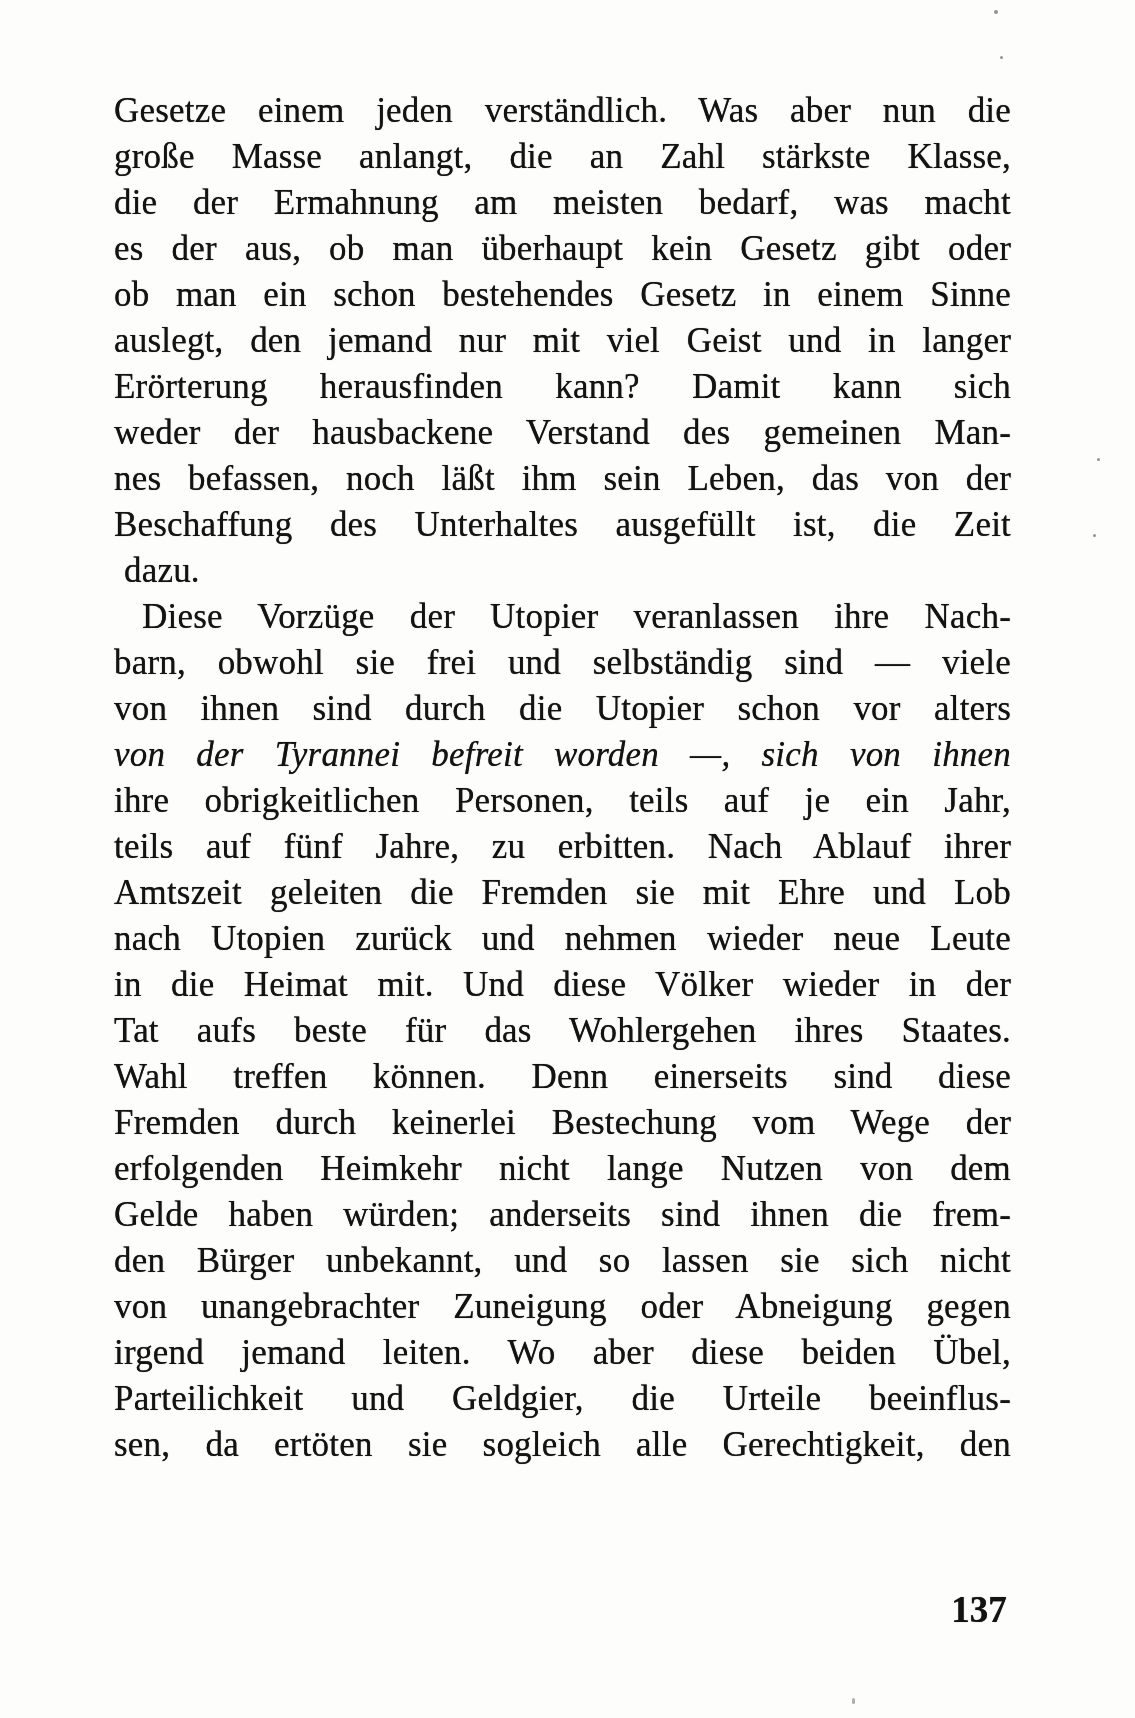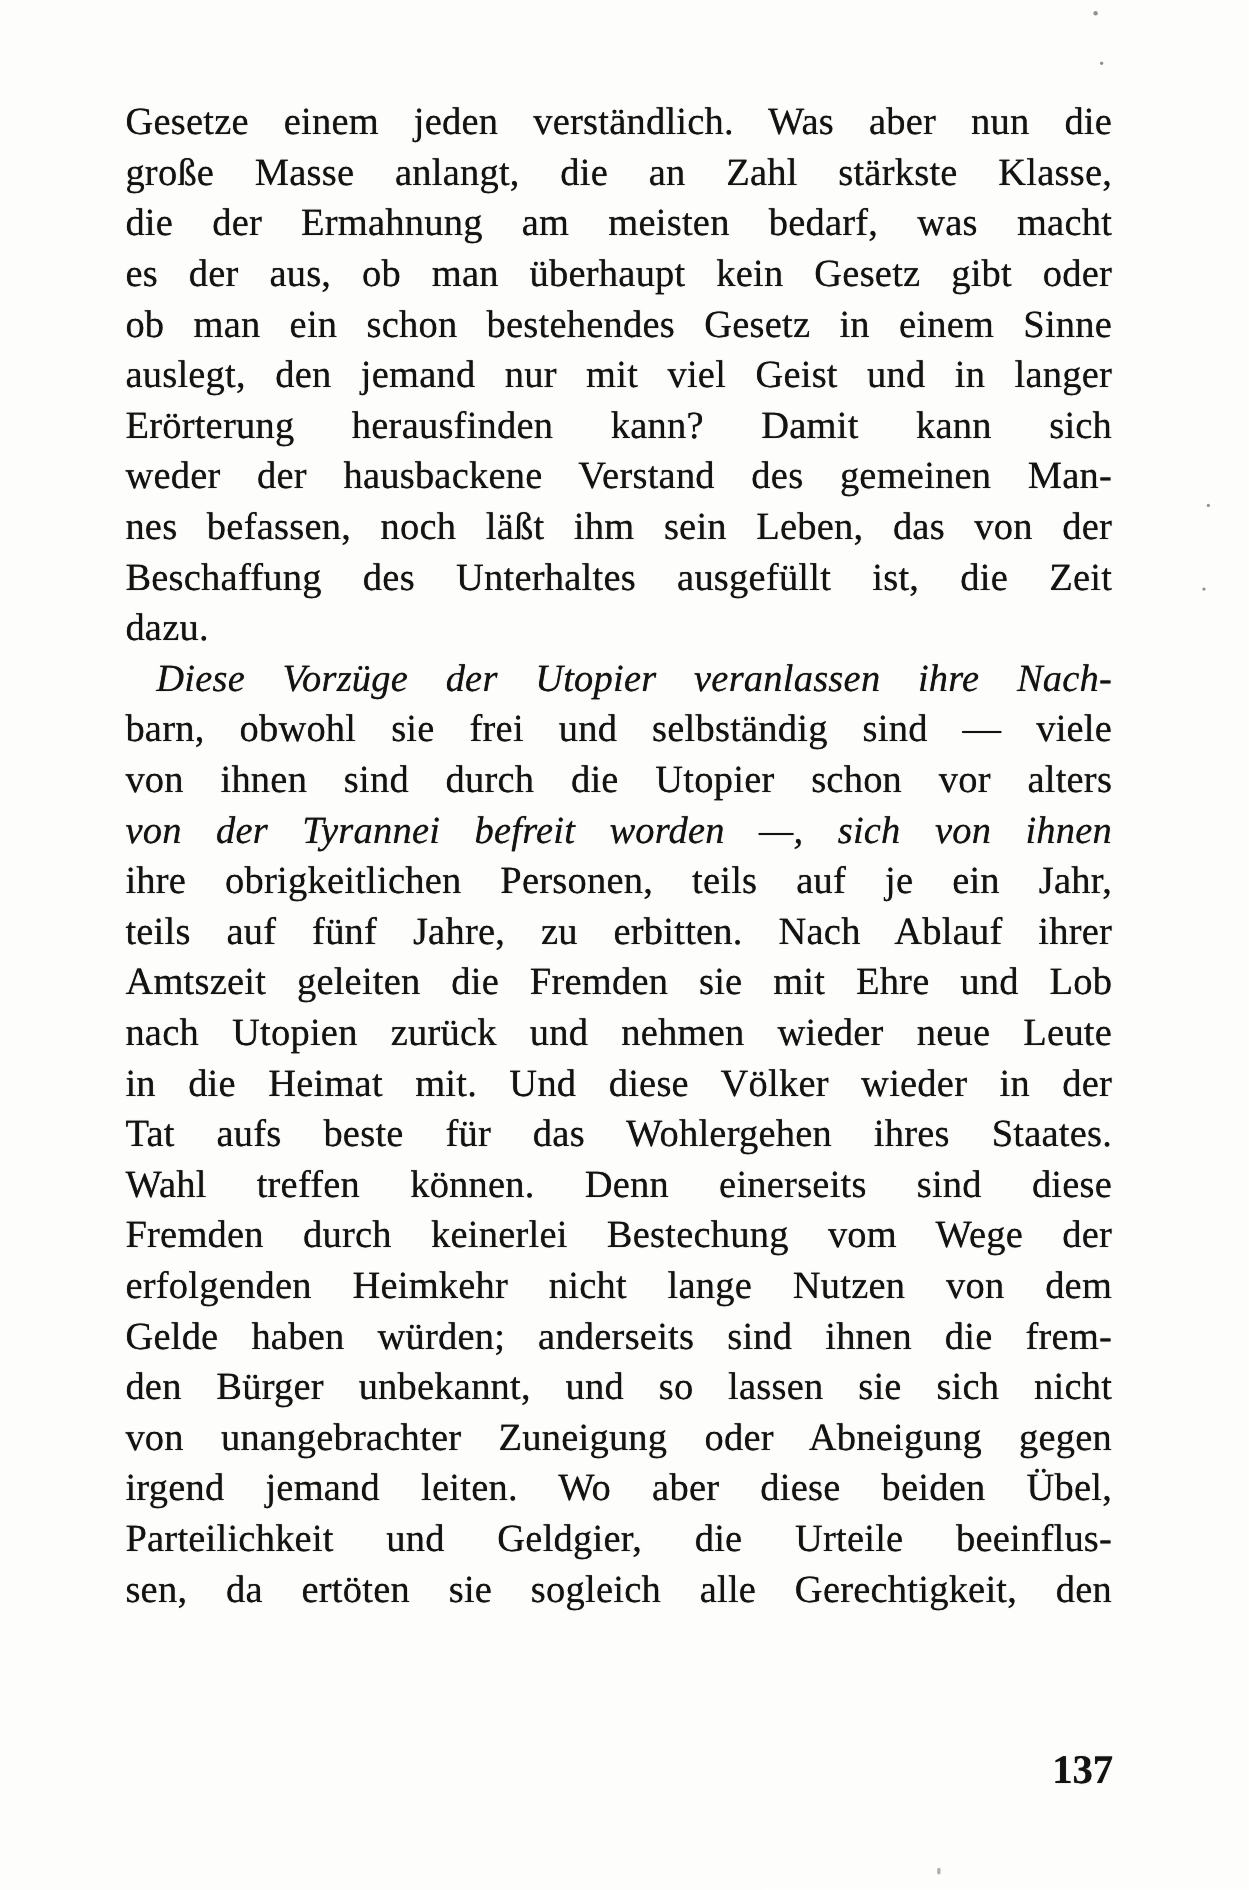--- a/index.html
+++ b/index.html
@@ -24,36 +24,36 @@
     line-height: 46px;
     height: 46px;
     white-space: normal;
     text-align: justify;
     text-align-last: justify;
     text-shadow: 0 0 0.7px rgba(10,10,10,0.85);
     letter-spacing: 0.2px;
   }
   .line.para-end {
     text-align-last: left;
+    margin-left: 10px;
   }
   .line.para-start {
     text-indent: 28px;
-    font-style: italic;
   }
   .line.italic {
     font-style: italic;
   }
   .page-number {
     position: absolute;
     left: 946px;
     top: 1588px;
     width: 66px;
     font-size: 37px;
     font-weight: bold;
-    text-align: right;
+    text-align: center;
     text-shadow: 0 0 0.7px rgba(10,10,10,0.85);
   }
   .speck {
     position: absolute;
     background: #3a3a3a;
     border-radius: 50%;
     width: 4px;
     height: 4px;
     opacity: 0.55;
   }

